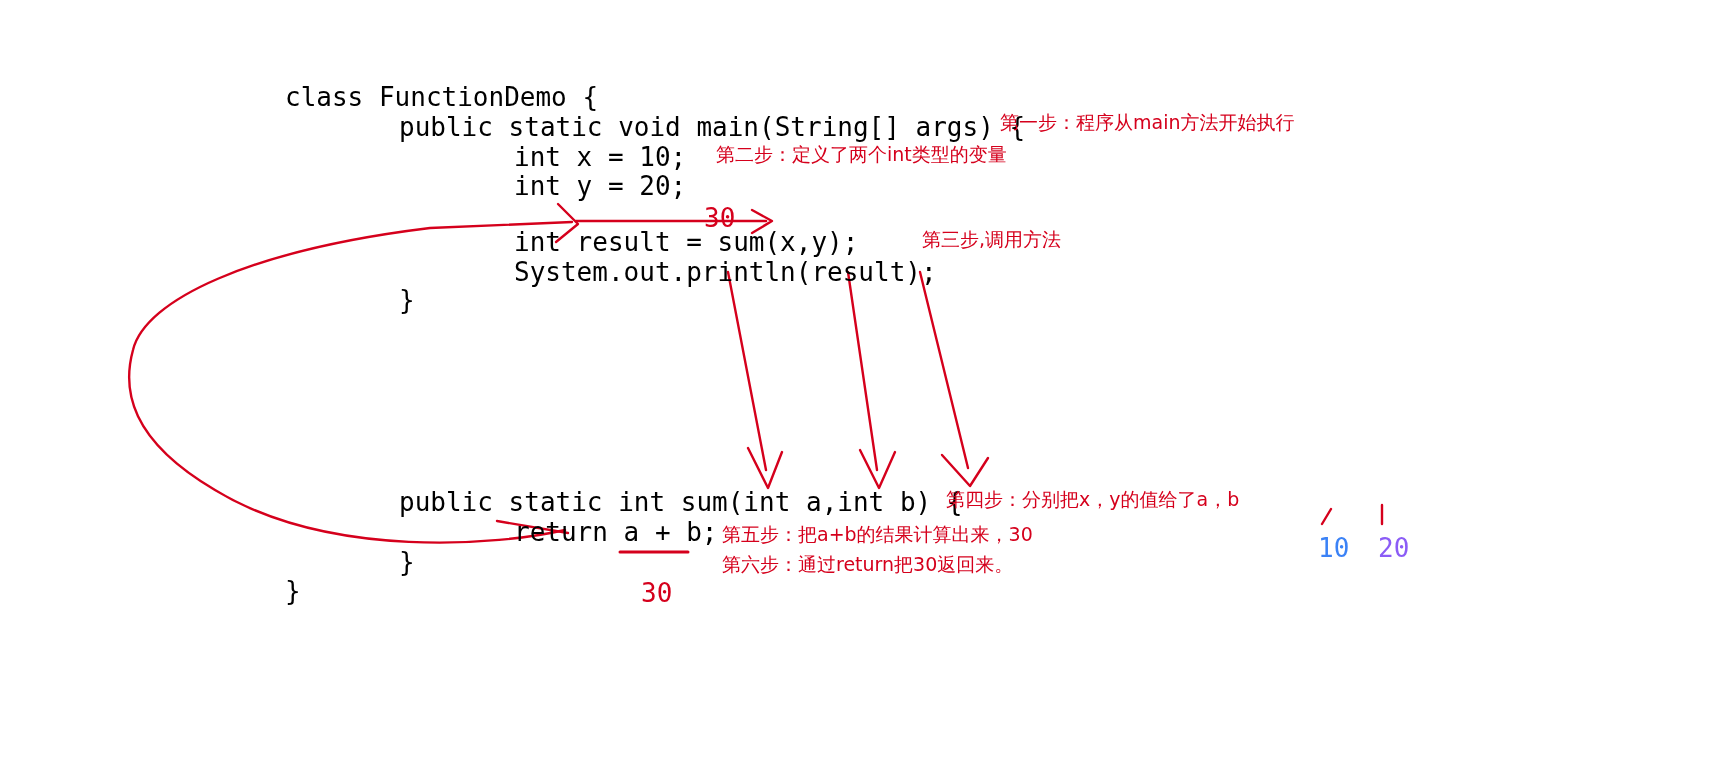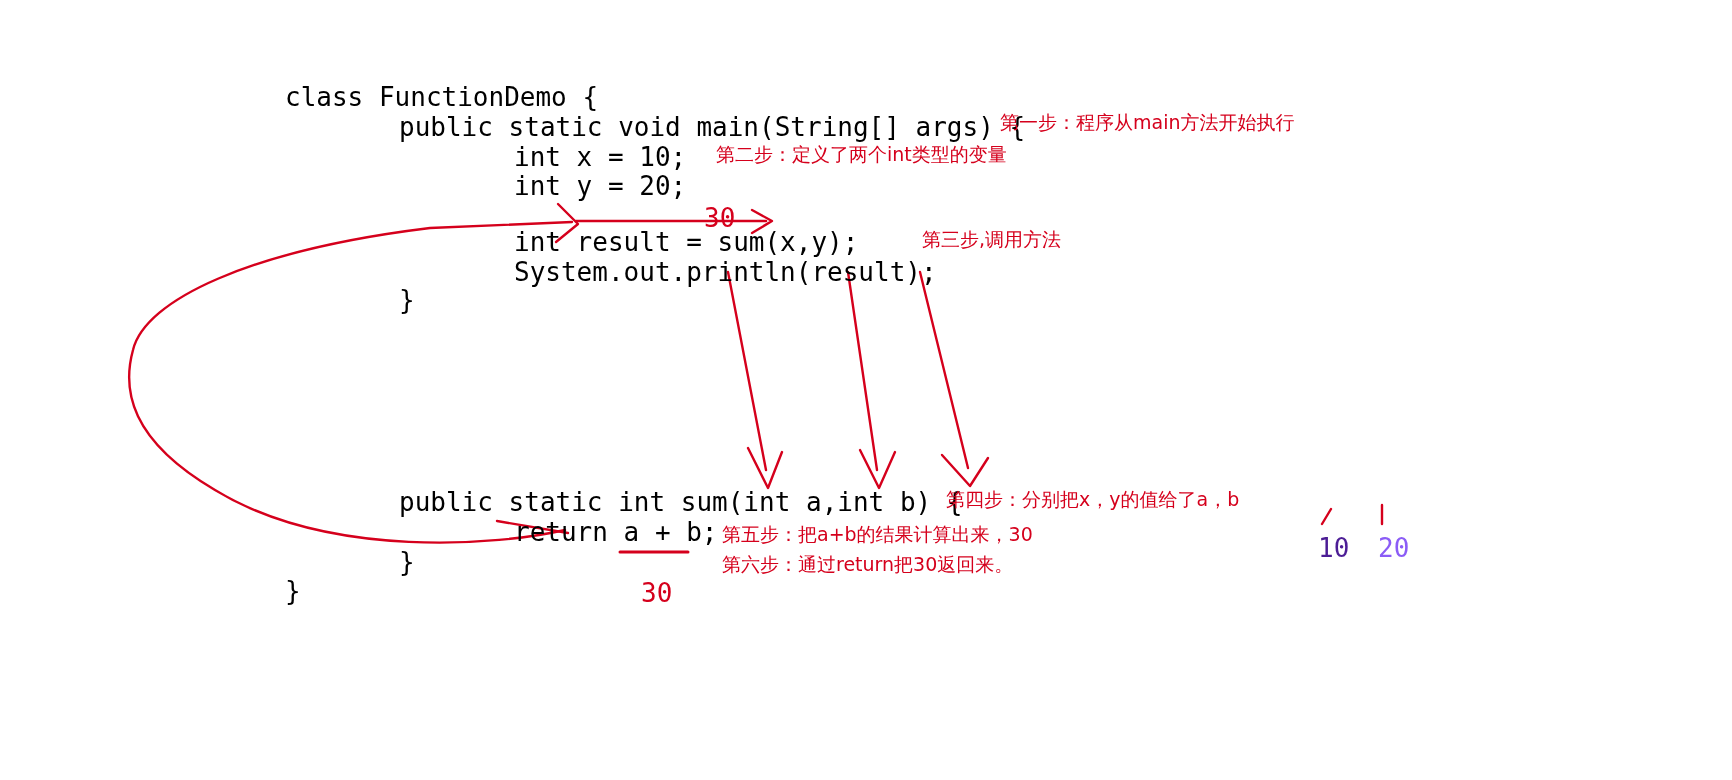--- a/index.html
+++ b/index.html
@@ -84,16 +84,16 @@
 
   <div class="ann" style="left:1000px;top:110px;">第一步：程序从main方法开始执行</div>
   <div class="ann" style="left:716px;top:142px;">第二步：定义了两个int类型的变量</div>
   <div class="ann" style="left:922px;top:227px;">第三步,调用方法</div>
   <div class="ann" style="left:946px;top:487px;">第四步：分别把x，y的值给了a，b</div>
   <div class="ann" style="left:722px;top:522px;">第五步：把a+b的结果计算出来，30</div>
   <div class="ann" style="left:722px;top:552px;">第六步：通过return把30返回来。</div>
 
   <div class="ann-mono" style="left:704px;top:203px;">30</div>
   <div class="ann-mono" style="left:641px;top:578px;">30</div>
-  <div class="ann-mono" style="left:1318px;top:533px;color:#4c1d95;">10</div>
+  <div class="ann-mono" style="left:1318px;top:533px;color:#3b82f6;">10</div>
   <div class="ann-mono" style="left:1378px;top:533px;color:#8b5cf6;">20</div>
 
 </div>
 
 </body></html>

